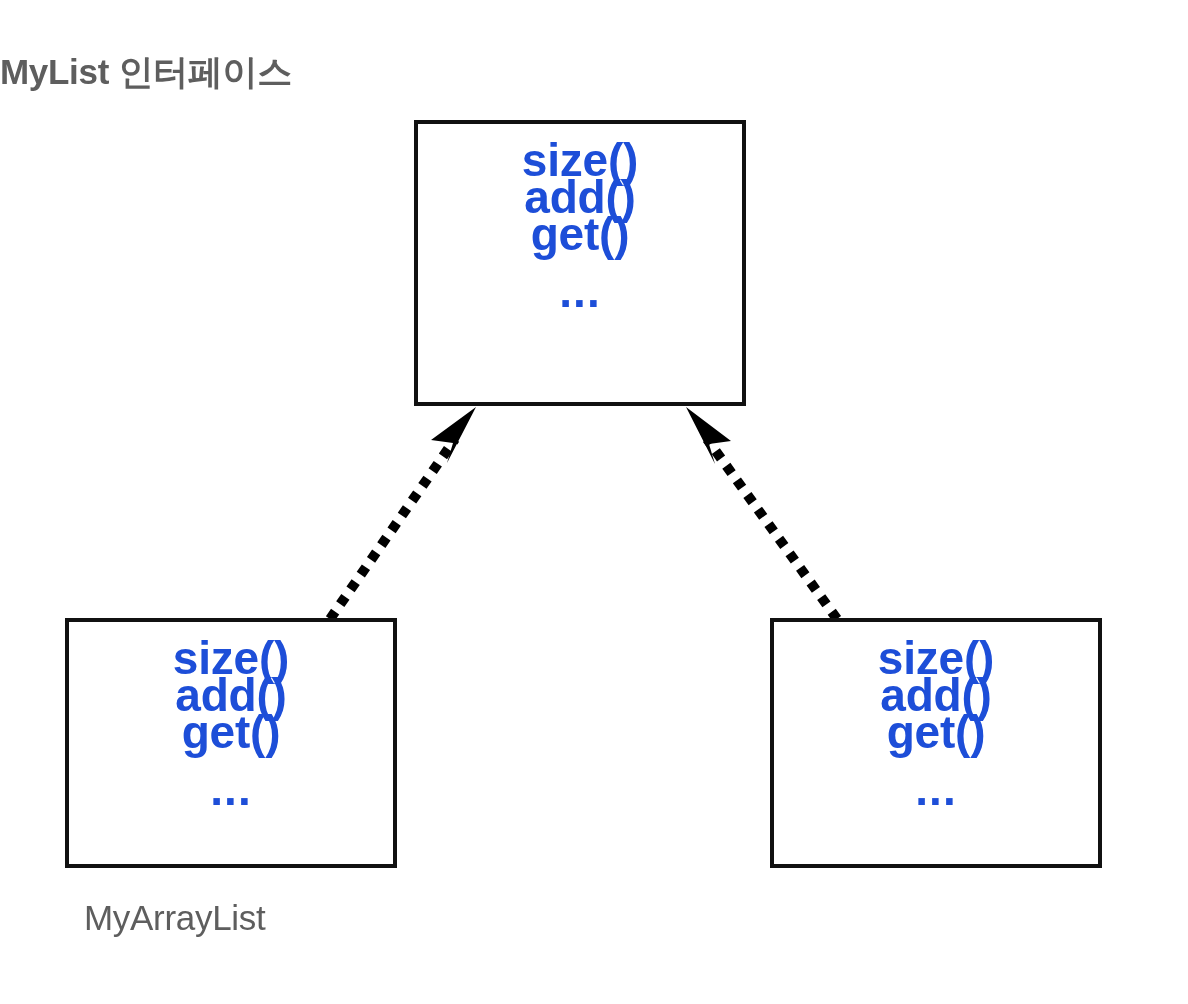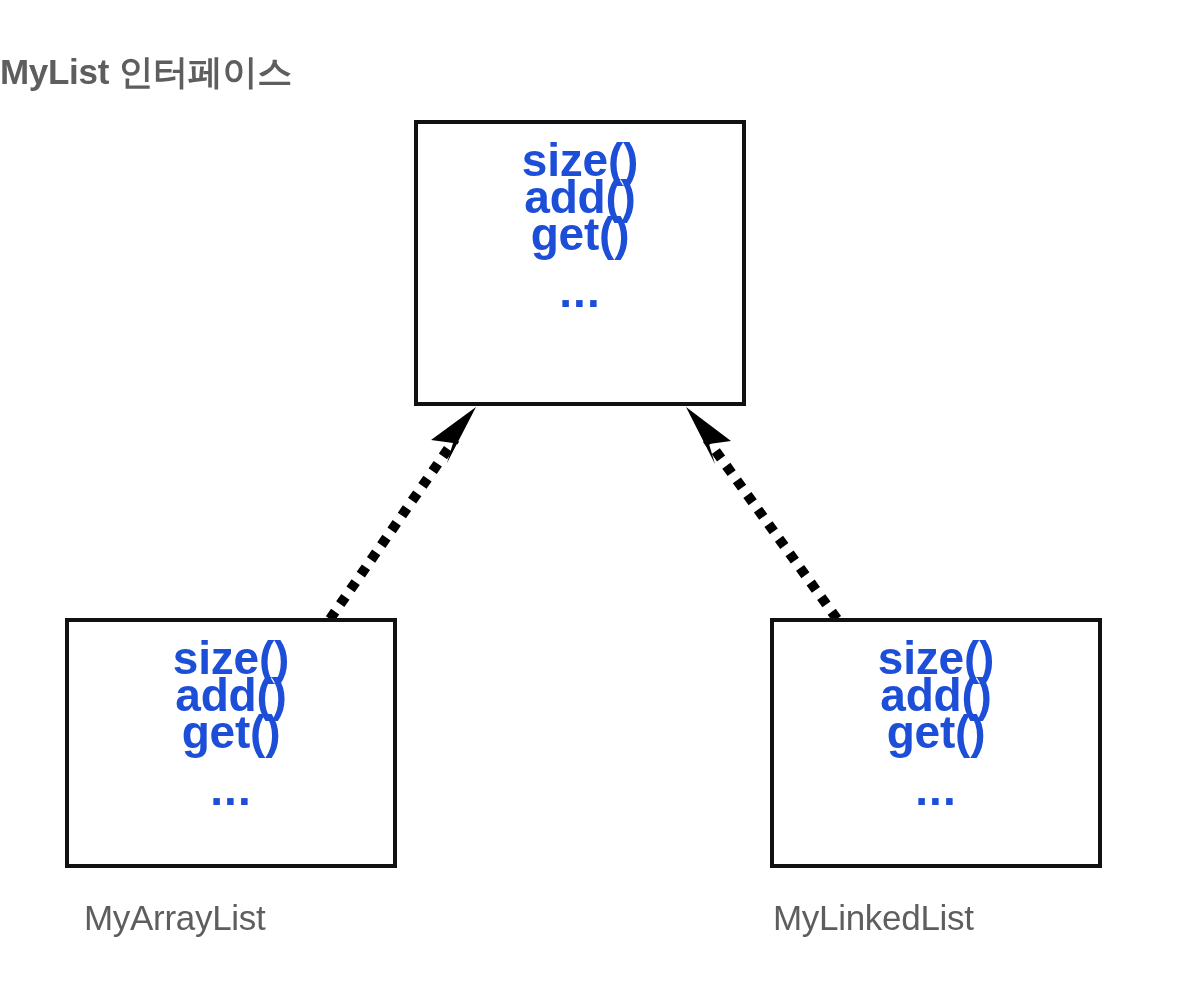--- a/index.html
+++ b/index.html
@@ -152,15 +152,14 @@
     <div class="members">
       <div class="member">size()</div>
       <div class="member">add()</div>
       <div class="member">get()</div>
       <div class="member ellipsis">...</div>
     </div>
   </div>
 
   <div class="class-label" id="label-arraylist">MyArrayList</div>
 
-  <div class="class-label" id="label-linkedlist">MyLinkedList</div>
 
 </div>
 
 </body></html>

